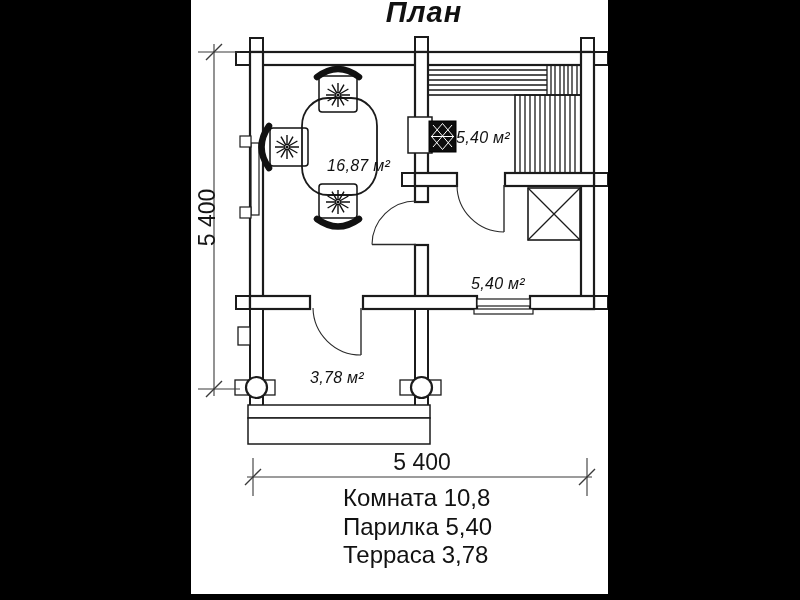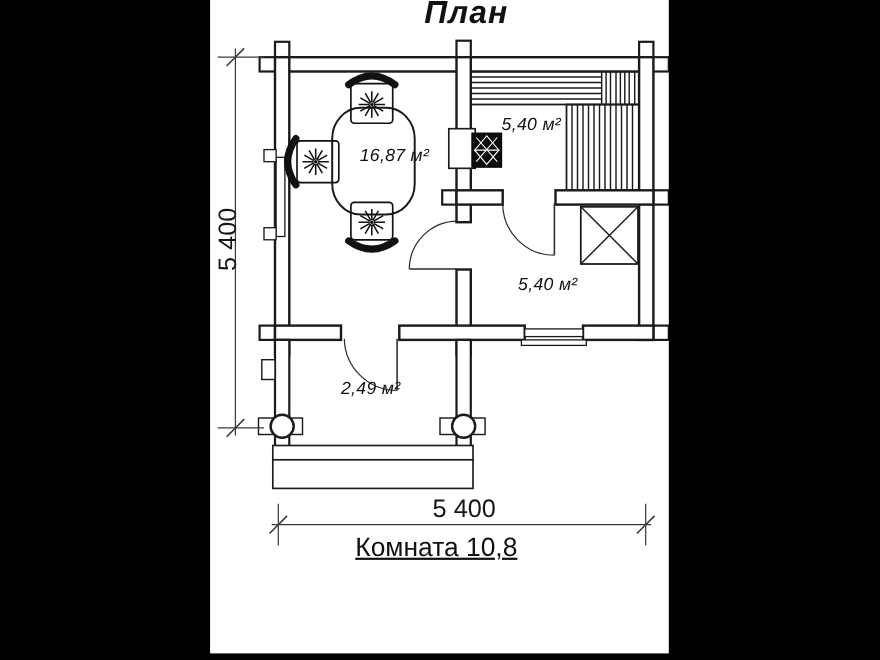--- a/index.html
+++ b/index.html
@@ -6,30 +6,30 @@
   #stage{position:relative;width:800px;height:600px;background:#fff;overflow:hidden;
          font-family:"Liberation Sans",sans-serif;color:#111;padding-left:10px;}
   .band{position:absolute;top:0;bottom:0;background:#000;}
   #band-left{left:0;width:191px;}
   #band-right{left:608px;width:192px;}
   #band-bottom{position:absolute;left:0;top:594px;width:800px;height:6px;background:#000;}
   svg{position:absolute;left:0;top:0;}
   .abs{position:absolute;white-space:nowrap;}
   #title{left:338px;top:-4px;width:172px;text-align:center;
          font-size:29px;font-weight:bold;font-style:italic;letter-spacing:1px;}
-  .room-lbl{font-style:italic;font-size:16px;letter-spacing:.3px;}
+  .room-lbl{font-style:italic;font-size:16px;letter-spacing:.3px;margin-top:24px;}
   #lbl-komnata{left:327px;top:133px;}
   #lbl-parilka{left:456px;top:105px;}
   #lbl-dushevaya{left:471px;top:251px;}
   #lbl-terrasa{left:310px;top:345px;}
   .dim{font-size:23px;color:#161616;}
   #dim-left{left:166px;top:204px;width:82px;text-align:center;
             transform:rotate(-90deg);transform-origin:50% 50%;}
   #dim-bottom{left:378px;top:449px;width:88px;text-align:center;}
-  #legend{left:323px;top:484px;font-size:24px;line-height:28.5px;text-decoration:underline;}
+  #legend{left:343px;top:484px;font-size:24px;line-height:28.5px;}
   #legend div{white-space:nowrap;}
 </style>
 </head>
 <body>
 
 <div id="stage">
 
   <svg width="800" height="600" viewBox="0 0 800 600">
     <defs>
       <g id="burst" stroke="#111" stroke-width="1.4" fill="none">
@@ -154,27 +154,29 @@
       <path d="M253,458 V496 M587,458 V496"></path>
       <path d="M245,485 L261,469 M579,485 L595,469" stroke-width="1.4"></path>
     </g>
   </svg>
 
   <div id="title" class="abs">План</div>
 
   <div id="lbl-komnata" class="abs room-lbl">16,87 м²</div>
   <div id="lbl-parilka" class="abs room-lbl">5,40 м²</div>
   <div id="lbl-dushevaya" class="abs room-lbl">5,40 м²</div>
-  <div id="lbl-terrasa" class="abs room-lbl">2,49 м²</div>
+  <div id="lbl-terrasa" class="abs room-lbl">3,78 м²</div>
 
   <div id="dim-left" class="abs dim">5 400</div>
   <div id="dim-bottom" class="abs dim">5 400</div>
 
   <div id="legend" class="abs">
     <div>Комната 10,8</div>
+    <div>Парилка 5,40</div>
+    <div>Терраса 3,78</div>
   </div>
 
   <div id="band-left" class="band"></div>
   <div id="band-right" class="band"></div>
   <div id="band-bottom">
     
     
     
     
   </div>

